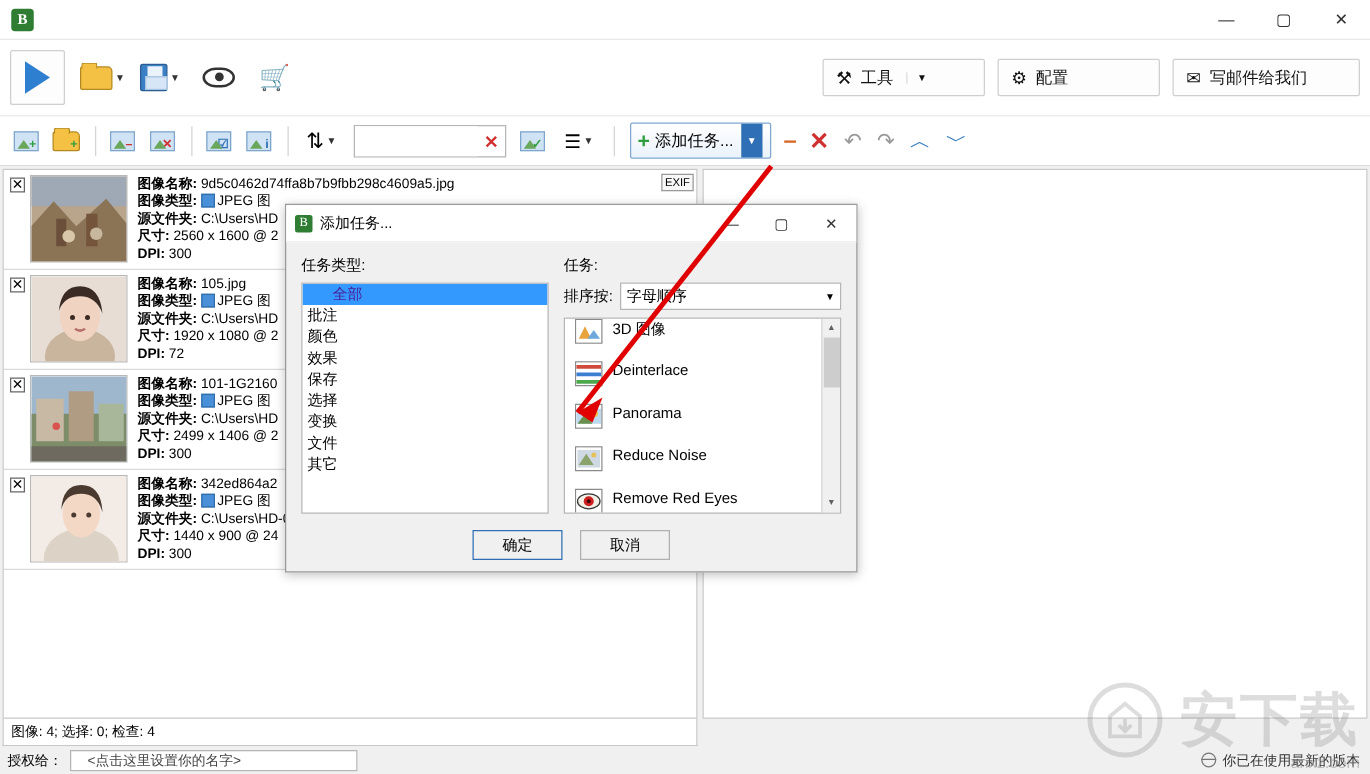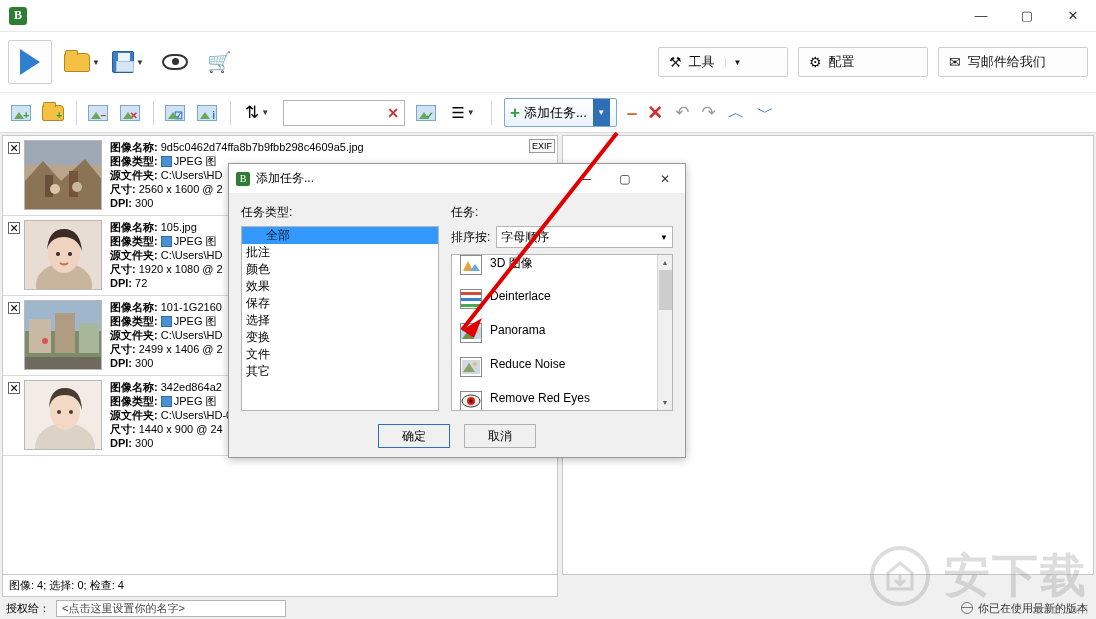--- a/index.html
+++ b/index.html
@@ -127,21 +127,21 @@
   }
   .status-left{
     height:22px;border:1px solid #c8c8c8;border-top:none;margin-left:2px;width:556px;background:#fff;
     display:flex;align-items:center;padding-left:6px;font-size:11px;
   }
   .bottombar{
     height:22px;display:flex;align-items:center;background:#f0f0f0;font-size:11px;padding-left:6px;
   }
   .lic-field{
     width:230px;height:17px;border:1px solid #b5b5b5;background:#fff;margin-left:6px;
-    display:flex;align-items:center;padding-left:5px;font-size:11px;color:#444;
+    display:flex;align-items:center;padding-left:13px;font-size:11px;color:#444;
   }
   .bottom-right{margin-left:auto;display:flex;align-items:center;padding-right:8px;color:#333;}
   .globe{width:12px;height:12px;border:1px solid #777;border-radius:50%;margin-right:5px;position:relative;}
   .globe:after{content:"";position:absolute;left:-1px;top:4px;width:12px;height:1px;background:#777;}
 
   
   .dialog{
     position:absolute;left:228px;top:163px;width:458px;height:295px;background:#f0f0f0;
     border:1px solid #9a9a9a;box-shadow:0 2px 8px rgba(0,0,0,.25);
   }
@@ -153,21 +153,21 @@
   .dlg-ctrl{margin-left:auto;display:flex;}
   .dlg-btn{width:40px;height:30px;display:flex;align-items:center;justify-content:center;font-size:12px;color:#333;}
   .dlg-body{padding:10px 12px 0 12px;display:flex;}
   .col-left{width:198px;}
   .col-right{flex:1;margin-left:12px;}
   .section-lbl{font-size:12px;margin-bottom:5px;}
   .listbox{
     border:1px solid #b5b5b5;background:#fff;height:185px;overflow:hidden;font-size:12px;
   }
   .listbox .it{padding:1px 4px;line-height:15px;}
-  .listbox .it.sel{background:#3399ff;color:#0f172a;padding-left:24px;}
+  .listbox .it.sel{background:#3399ff;color:#4c1d95;padding-left:24px;}
   .sortrow{display:flex;align-items:center;margin-bottom:6px;}
   .sortrow .lab{margin-right:6px;font-size:12px;}
   .combo{
     flex:1;height:22px;border:1px solid #b5b5b5;background:#fff;display:flex;align-items:center;
     padding:0 4px;font-size:12px;position:relative;
   }
   .combo .cv{flex:1;}
   .combo .carr{font-size:8px;}
   .tasklist{
     border:1px solid #b5b5b5;background:#fff;height:157px;position:relative;overflow:hidden;

